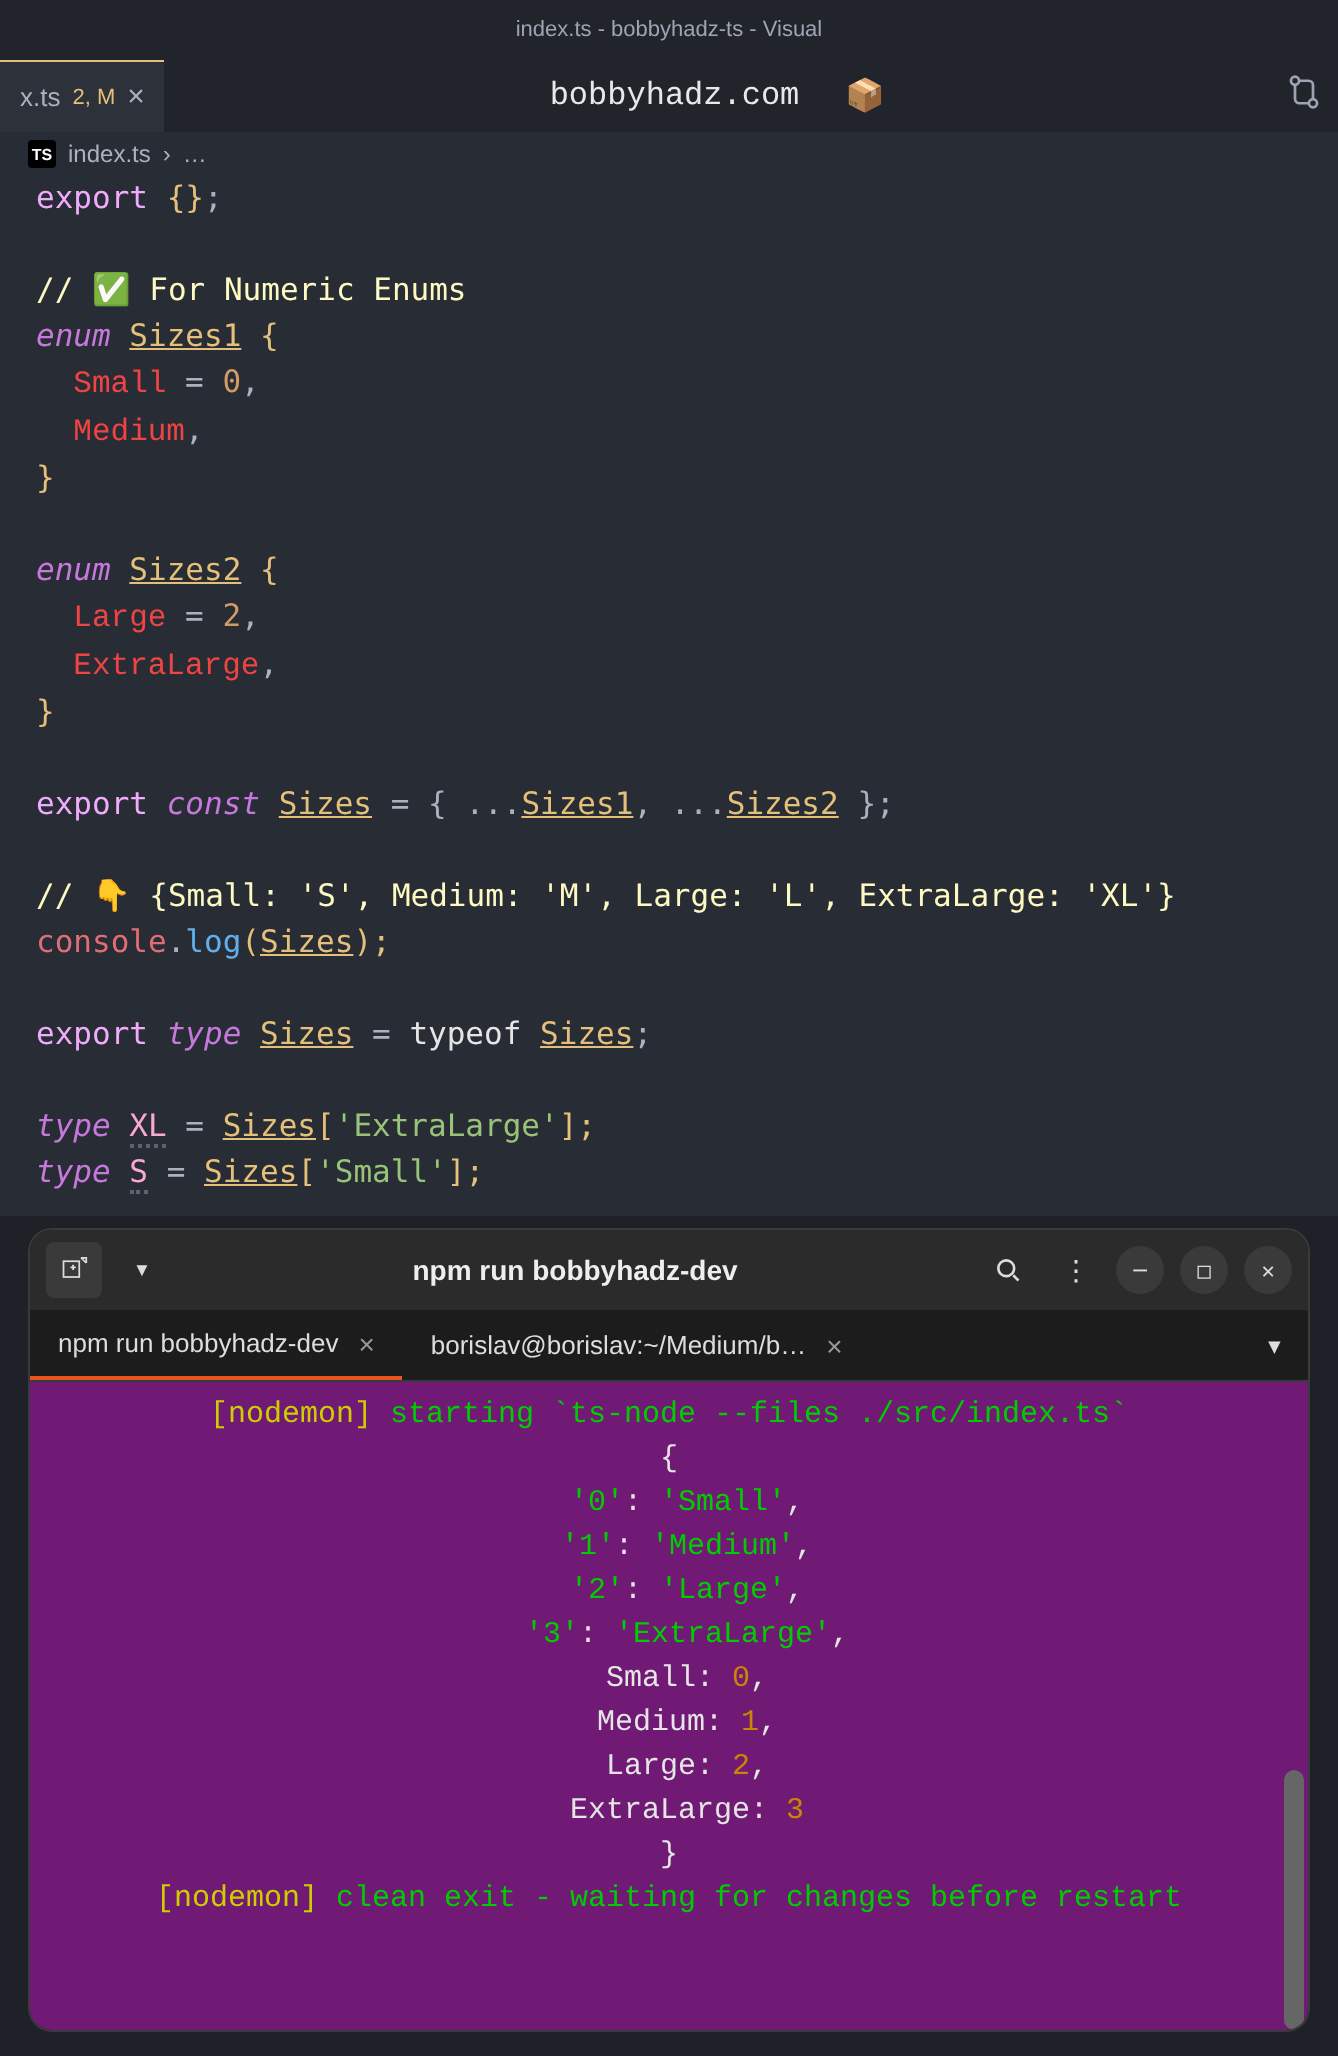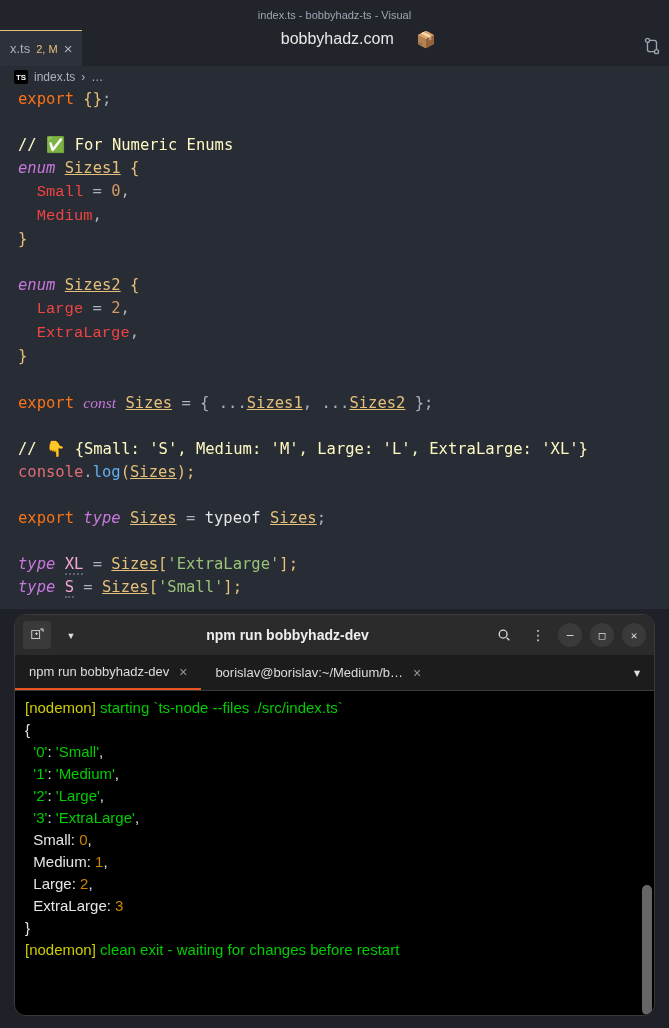--- a/index.html
+++ b/index.html
@@ -37,25 +37,25 @@
   font-size: 13px;
   font-family: -apple-system, 'Segoe UI', sans-serif;
   gap: 6px;
   border-top: 1px solid #e5c07b;
 }
 .tab-status { color: #e5c07b; font-size: 11px; }
 .tab-close { color: #abb2bf; cursor: pointer; font-size: 15px; }
 .tabs-center {
   flex: 1;
   display: flex;
-  align-items: flex-start;
+  align-items: center;
   justify-content: center;
   color: #e8e8e8;
   font-size: 16px;
-  font-family: Liberation Sans, sans-serif;
+  font-family: Liberation Mono, monospace;
   gap: 23px;
 }
 .tabs-right {
   display: flex;
   align-items: center;
   padding: 0 8px;
   color: #abb2bf;
 }
 .git-icon svg { width: 18px; height: 18px; }
 .breadcrumb {
@@ -81,24 +81,24 @@
   border-radius: 2px;
 }
 .code-area {
   background: #282c34;
   padding: 0 18px 10px 18px;
   font-size: 15.5px;
   line-height: 23px;
   white-space: pre;
   font-family: 'Menlo', 'Consolas', monospace;
 }
-.k-export { color: #f97316; }
+.k-export { color: #f0abfc; }
 .k-enum { color: #c678dd; font-style: italic; }
 .k-type { color: #c678dd; font-style: italic; }
-.k-const { color: #c678dd; font-style: italic; font-family: Liberation Serif, serif; }
+.k-const { color: #c678dd; font-style: italic; }
 .k-typeof { color: #e5e5e5; }
 .enum-name { color: #e5c07b; text-decoration: underline; }
 .var-name { color: #e5c07b; text-decoration: underline; }
 .type-name { color: #e5c07b; text-decoration: underline; }
 .type-name-squiggle { color: #f9a8d4; border-bottom: 2px dotted #5c6370; }
 .member { color: #ef4444; font-family: Liberation Mono, monospace; }
 .num { color: #d19a66; }
 .punct { color: #abb2bf; }
 .brace { color: #e5c07b; }
 .comment { color: #fef9c3; }
@@ -179,27 +179,28 @@
 .term-tab-close { color: #999; font-size: 14px; }
 .term-tab-menu {
   margin-left: auto;
   padding: 0 12px;
   display: flex;
   align-items: center;
   color: #ddd;
 }
 .term-body {
   flex: 1;
-  background: #000000;
+  background: #701a75;
   padding: 6px 10px;
   font-size: 15px;
   line-height: 22px;
-  font-family: Liberation Sans, sans-serif;
+  font-family: Liberation Mono, monospace;
   white-space: pre-wrap;
   position: relative;
+  text-align: center;
 }
 .t-yellow { color: #cdcd00; }
 .t-green { color: #00cd00; }
 .t-white { color: #e5e5e5; }
 .t-orange { color: #cd8500; }
 .term-scroll {
   position: absolute;
   right: 2px;
   top: 60%;
   width: 10px;

